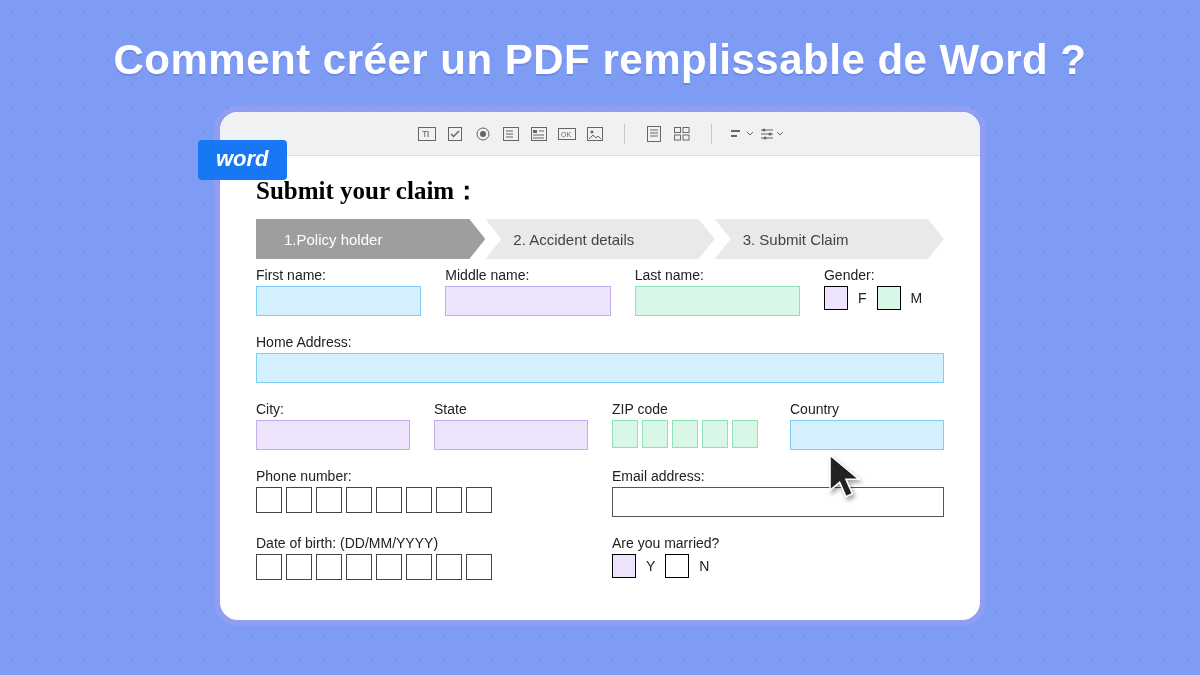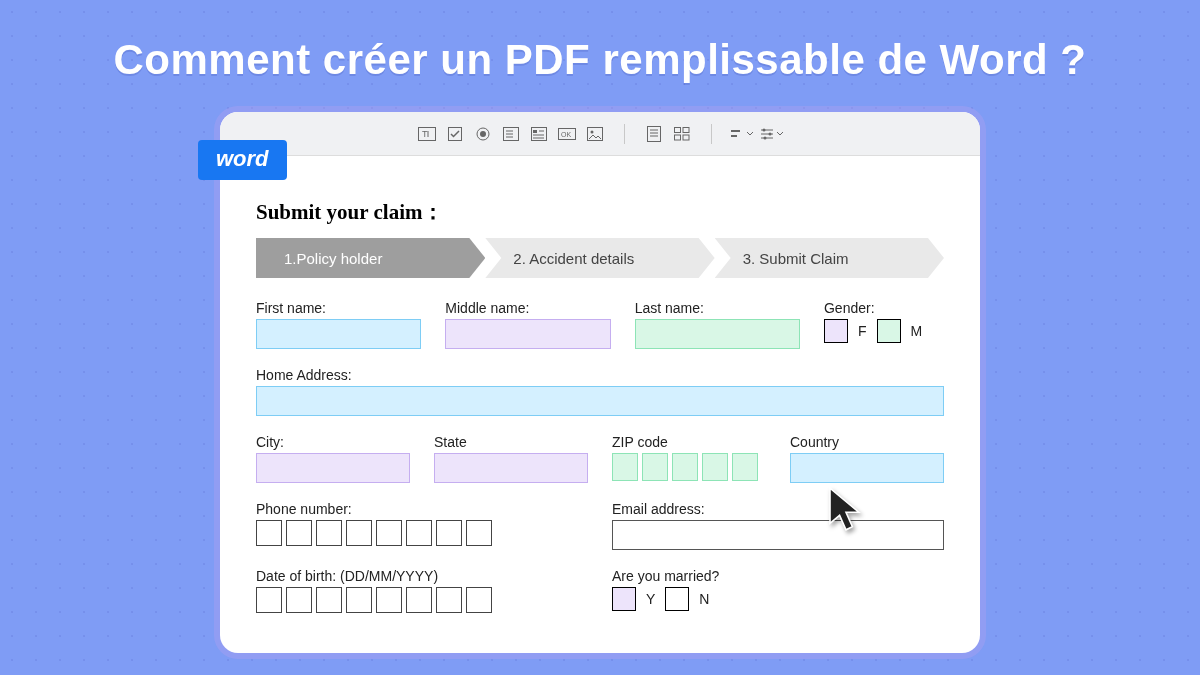--- a/index.html
+++ b/index.html
@@ -76,27 +76,26 @@
   color: #666;
   cursor: pointer;
 }
 .ribbon-btn svg { display: block; }
 .doc {
   padding: 18px 36px 40px;
 }
 .doc-title {
   font-family: Georgia, 'Times New Roman', serif;
   font-weight: 700;
-  font-size: 21px;
+  font-size: 25px;
   margin-bottom: 12px;
-  margin-top: 24px;
 }
 .steps {
   display: flex;
-  margin-bottom: 22px;
+  margin-bottom: 8px;
 }
 .step {
   flex: 1;
   height: 40px;
   display: flex;
   align-items: center;
   padding-left: 28px;
   font-size: 15px;
   position: relative;
   background: #e9e9e9;

